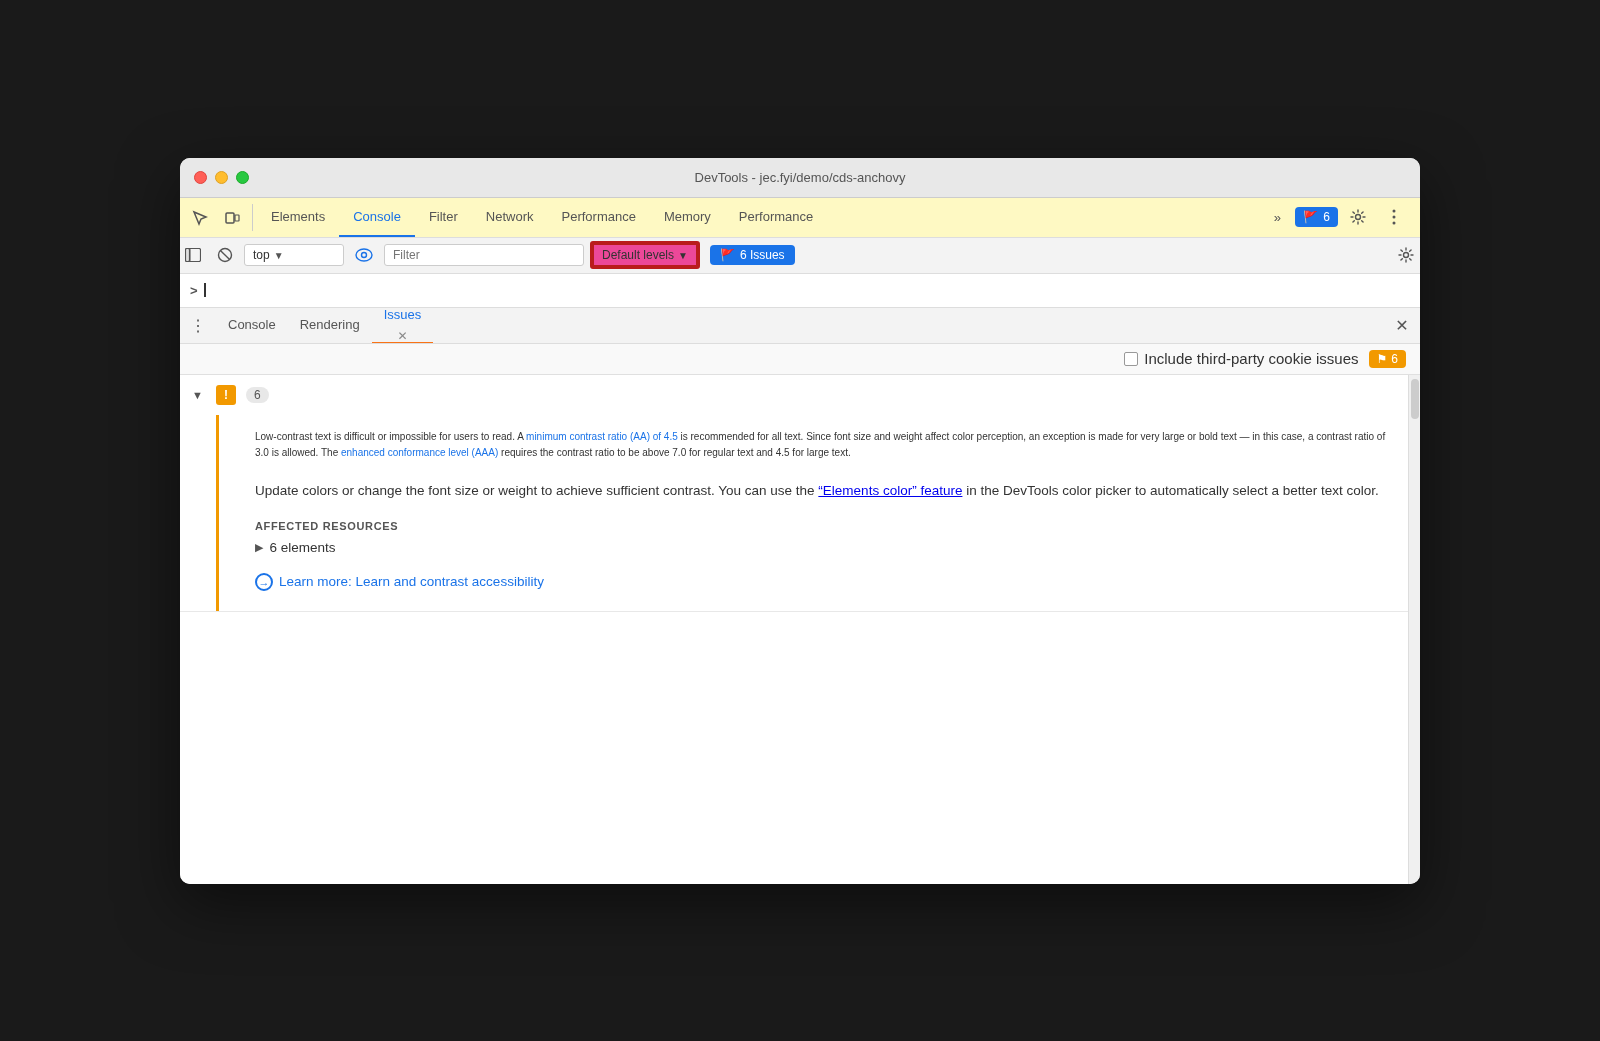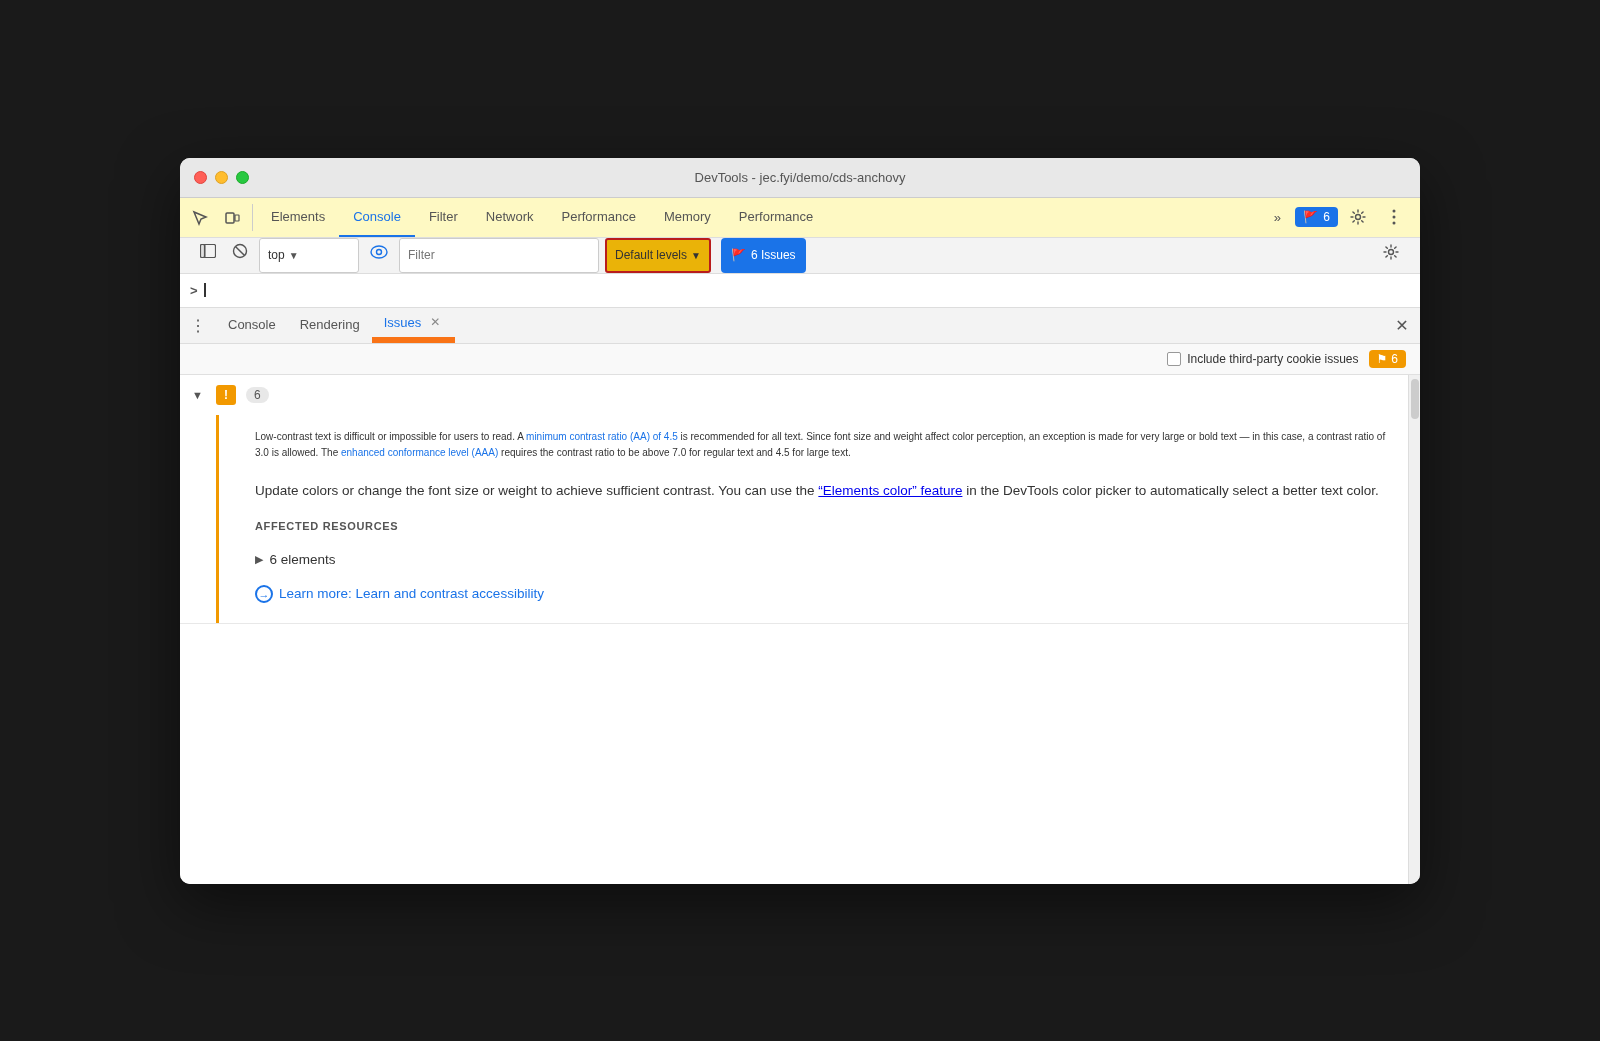--- a/index.html
+++ b/index.html
@@ -120,22 +120,23 @@
       height: 28px;
       cursor: pointer;
       font-size: 13px;
       color: #555;
     }
     
     .console-toolbar {
       background: #f3f3f3;
       border-bottom: 1px solid #ddd;
       display: flex;
+      align-items: center;
       height: 36px;
-      padding: 0 15px;
+      padding: 0 0;
       gap: 6px;
     }
     .console-toolbar-icon {
       display: flex;
       align-items: center;
       justify-content: center;
       width: 26px;
       height: 26px;
       cursor: pointer;
       color: #555;
@@ -170,26 +171,26 @@
       font-size: 12px;
       color: #333;
       background: white;
       width: 200px;
       outline: none;
     }
     .levels-btn {
       display: flex;
       align-items: center;
       gap: 4px;
-      border: 2px solid #b91c1c;
+      border: 4px solid #b91c1c;
       border-radius: 3px;
       padding: 3px 8px;
       font-size: 12px;
       color: #333;
-      background: #eab308;
+      background: #ec4899;
       cursor: pointer;
     }
     .issues-count-btn {
       display: flex;
       align-items: center;
       gap: 5px;
       background: #1a73e8;
       color: white;
       border-radius: 4px;
       padding: 3px 10px;
@@ -258,21 +259,22 @@
       padding: 0 12px;
       height: 36px;
       font-size: 13px;
       color: #555;
       cursor: pointer;
       gap: 6px;
       border-bottom: 2px solid transparent;
     }
     .panel-tab.active {
       color: #1a73e8;
-      border-bottom: 6px solid #f97316;
+      border-bottom: 1px solid #f97316;
+      flex-direction: column;
     }
     .panel-tab-close {
       font-size: 12px;
       color: #888;
       cursor: pointer;
       padding: 1px 3px;
       border-radius: 2px;
     }
     .panel-close-btn {
       margin-left: auto;
@@ -292,21 +294,21 @@
       display: flex;
       align-items: center;
       justify-content: flex-end;
       padding: 6px 14px;
       gap: 10px;
     }
     .checkbox-label {
       display: flex;
       align-items: center;
       gap: 6px;
-      font-size: 12px;
+      font-size: 15px;
       color: #333;
       cursor: pointer;
     }
     .checkbox {
       width: 14px;
       height: 14px;
       border: 1px solid #999;
       border-radius: 2px;
       background: white;
     }
@@ -390,21 +392,21 @@
       color: #333;
       line-height: 1.65;
       margin-bottom: 18px;
     }
     .affected-resources-label {
       font-size: 11px;
       font-weight: 700;
       color: #555;
       letter-spacing: 0.06em;
       text-transform: uppercase;
-      margin-bottom: 20px;
+      margin-bottom: 8px;
     }
     .elements-expandable {
       display: flex;
       align-items: center;
       gap: 6px;
       font-size: 13.5px;
       color: #333;
       cursor: pointer;
       margin-bottom: 18px;
     }

